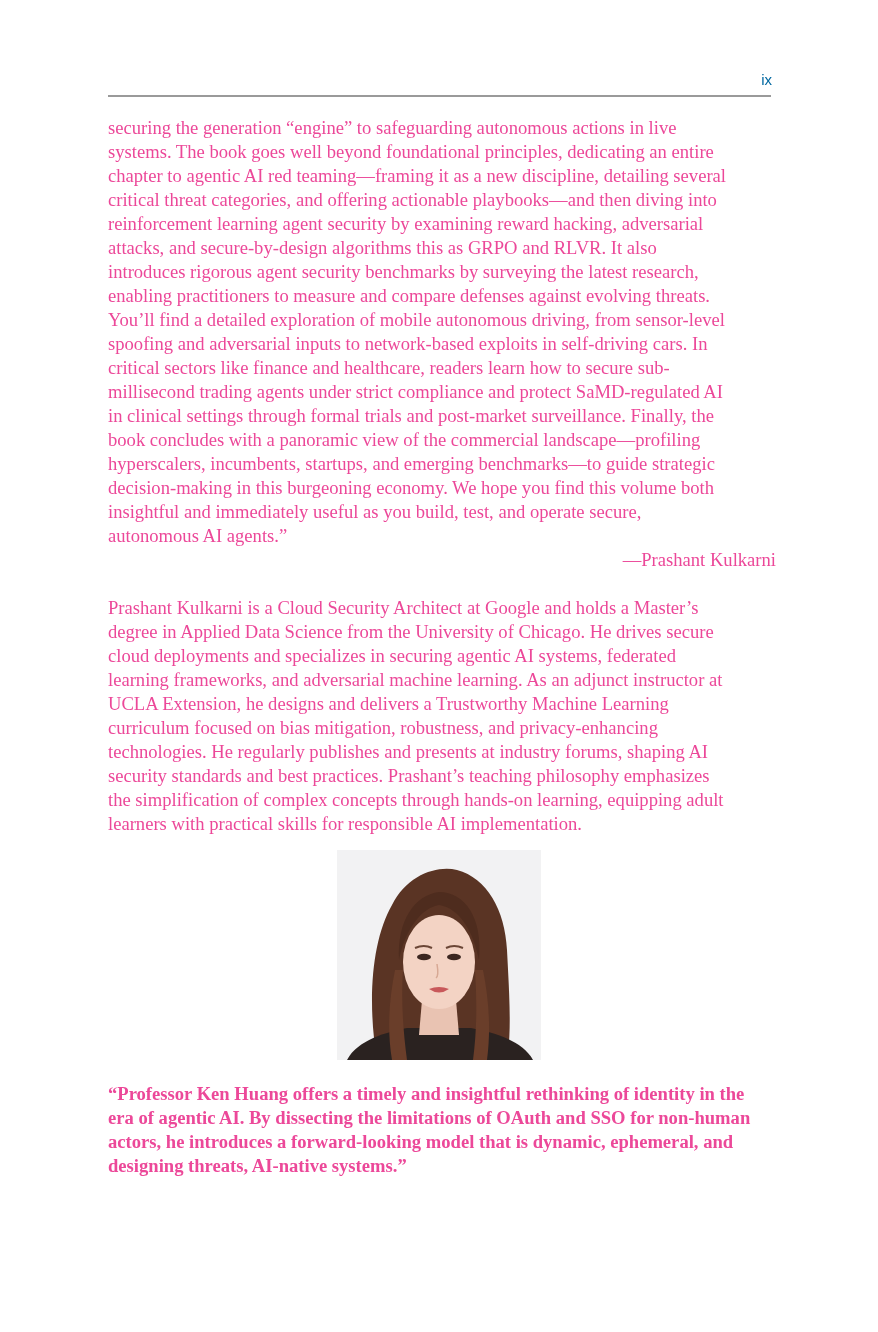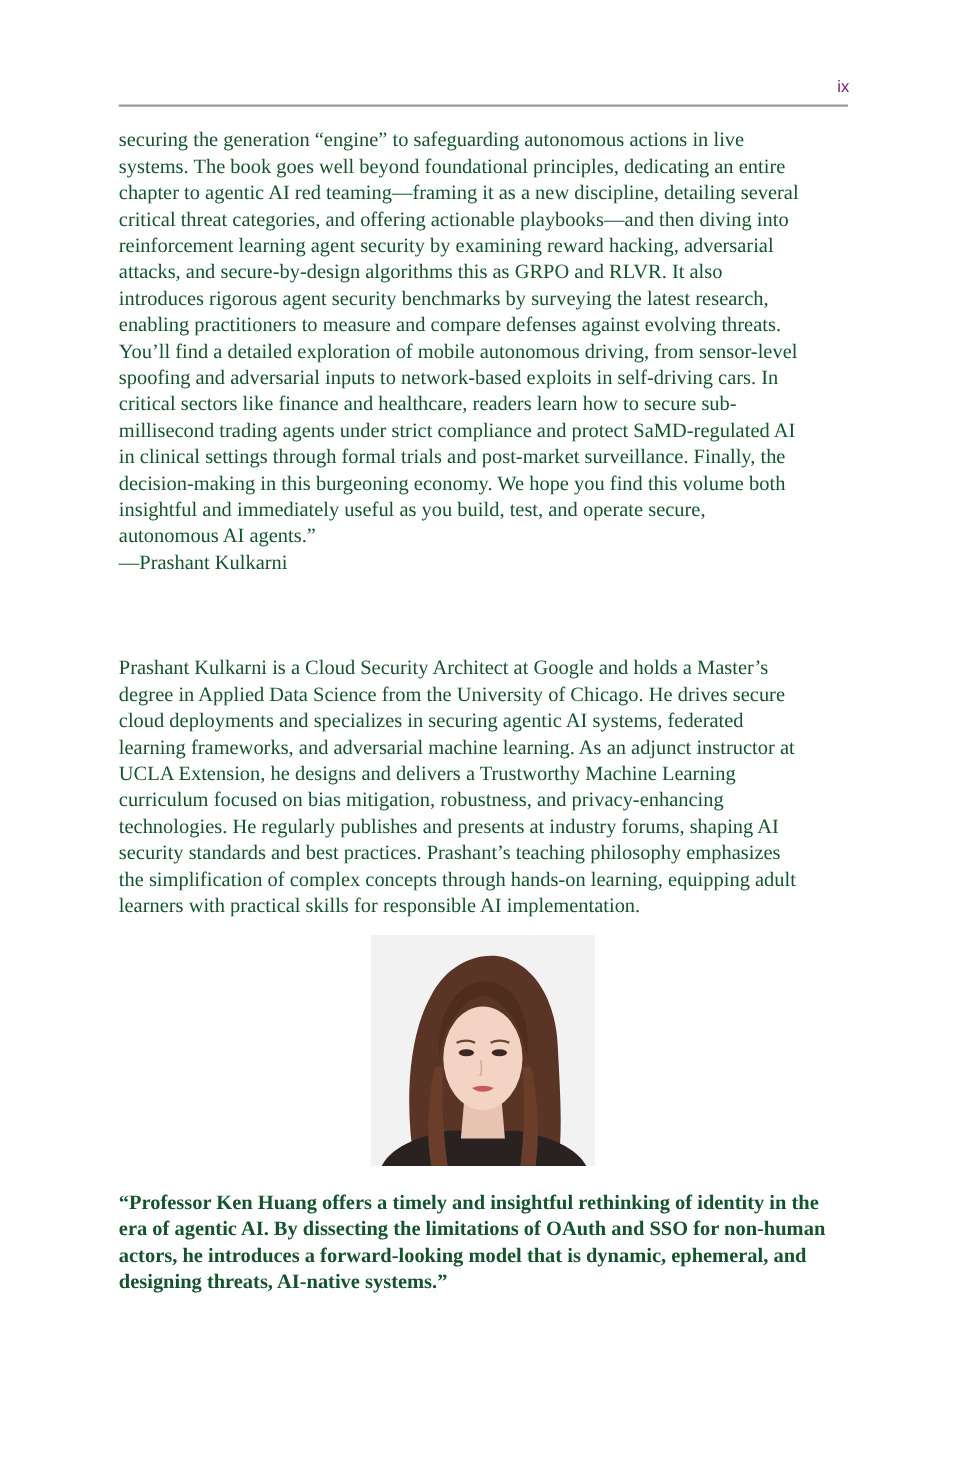--- a/index.html
+++ b/index.html
@@ -1,32 +1,32 @@
 <!DOCTYPE html>
 <html><head>
   <meta charset="utf-8">
   <style>
     html, body { margin: 0; padding: 0; background: #ffffff; }
     body { width: 878px; height: 1332px; position: relative; overflow: hidden; }
     .page { position: absolute; left: 0; top: 0; width: 878px; height: 1332px; background: #fff; }
     .page-number {
       position: absolute; top: 71px; right: 106px;
-      font-family: "Liberation Sans", sans-serif; font-size: 15px; color: #701a75;
+      font-family: "Liberation Sans", sans-serif; font-size: 15px; color: #0369a1;
     }
     .header-rule {
       position: absolute; left: 108px; top: 95px; width: 663px; height: 0;
       border-top: 2px solid #9a9a9a;
     }
     .body-text {
       position: absolute; left: 108px; width: 668px;
       font-family: "Liberation Serif", serif; font-size: 18.6px; line-height: 24px;
-      color: #14532d; white-space: nowrap;
+      color: #ec4899; white-space: nowrap;
     }
     .line { display: block; height: 24px; }
-    .attribution { text-align: left; }
+    .attribution { text-align: right; }
     .p1 { top: 116px; }
     .p2 { top: 596px; }
     .p3 { top: 1082px; font-weight: bold; }
     .photo {
       position: absolute; left: 337px; top: 850px; width: 204px; height: 210px;
       background: #f3f3f3; overflow: hidden;
     }
     .photo svg { display: block; }
   </style>
 </head>
@@ -43,20 +43,22 @@
       <span class="line">critical threat categories, and offering actionable playbooks—and then diving into</span>
       <span class="line">reinforcement learning agent security by examining reward hacking, adversarial</span>
       <span class="line">attacks, and secure-by-design algorithms this as GRPO and RLVR. It also</span>
       <span class="line">introduces rigorous agent security benchmarks by surveying the latest research,</span>
       <span class="line">enabling practitioners to measure and compare defenses against evolving threats.</span>
       <span class="line">You’ll find a detailed exploration of mobile autonomous driving, from sensor-level</span>
       <span class="line">spoofing and adversarial inputs to network-based exploits in self-driving cars. In</span>
       <span class="line">critical sectors like finance and healthcare, readers learn how to secure sub-</span>
       <span class="line">millisecond trading agents under strict compliance and protect SaMD-regulated AI</span>
       <span class="line">in clinical settings through formal trials and post-market surveillance. Finally, the</span>
+      <span class="line">book concludes with a panoramic view of the commercial landscape—profiling</span>
+      <span class="line">hyperscalers, incumbents, startups, and emerging benchmarks—to guide strategic</span>
       <span class="line">decision-making in this burgeoning economy. We hope you find this volume both</span>
       <span class="line">insightful and immediately useful as you build, test, and operate secure,</span>
       <span class="line">autonomous AI agents.”</span>
       <span class="line attribution">—Prashant Kulkarni</span>
     </div>
   <div class="body-text p2" id="p2">
       <span class="line">Prashant Kulkarni is a Cloud Security Architect at Google and holds a Master’s</span>
       <span class="line">degree in Applied Data Science from the University of Chicago. He drives secure</span>
       <span class="line">cloud deployments and specializes in securing agentic AI systems, federated</span>
       <span class="line">learning frameworks, and adversarial machine learning. As an adjunct instructor at</span>

